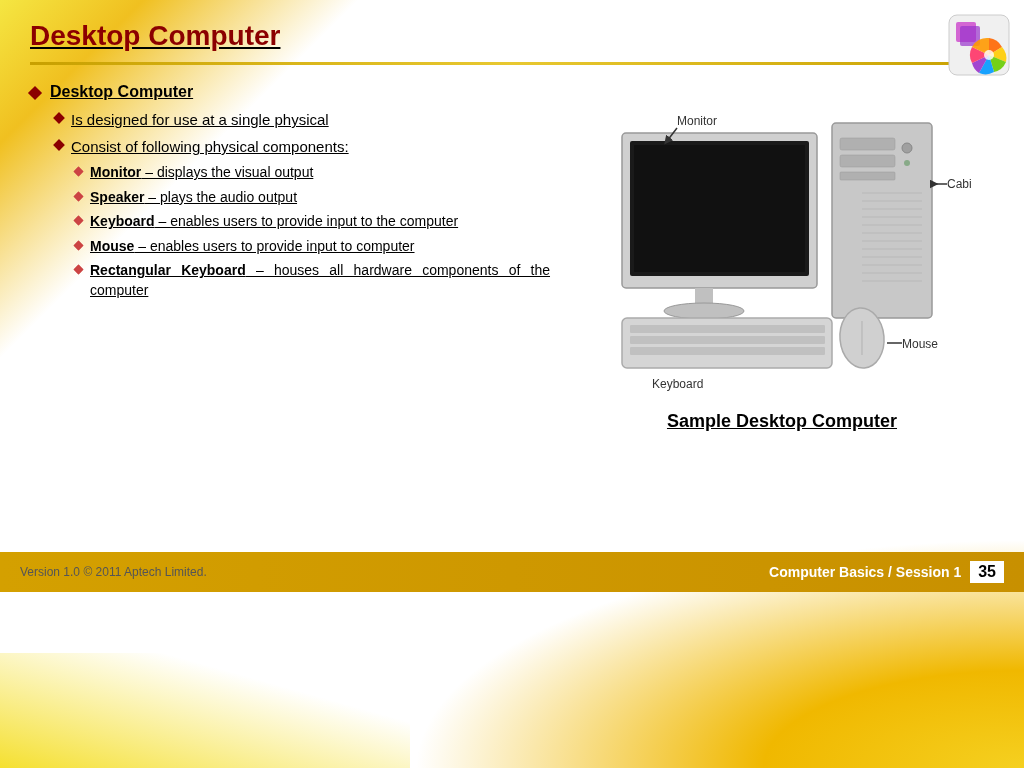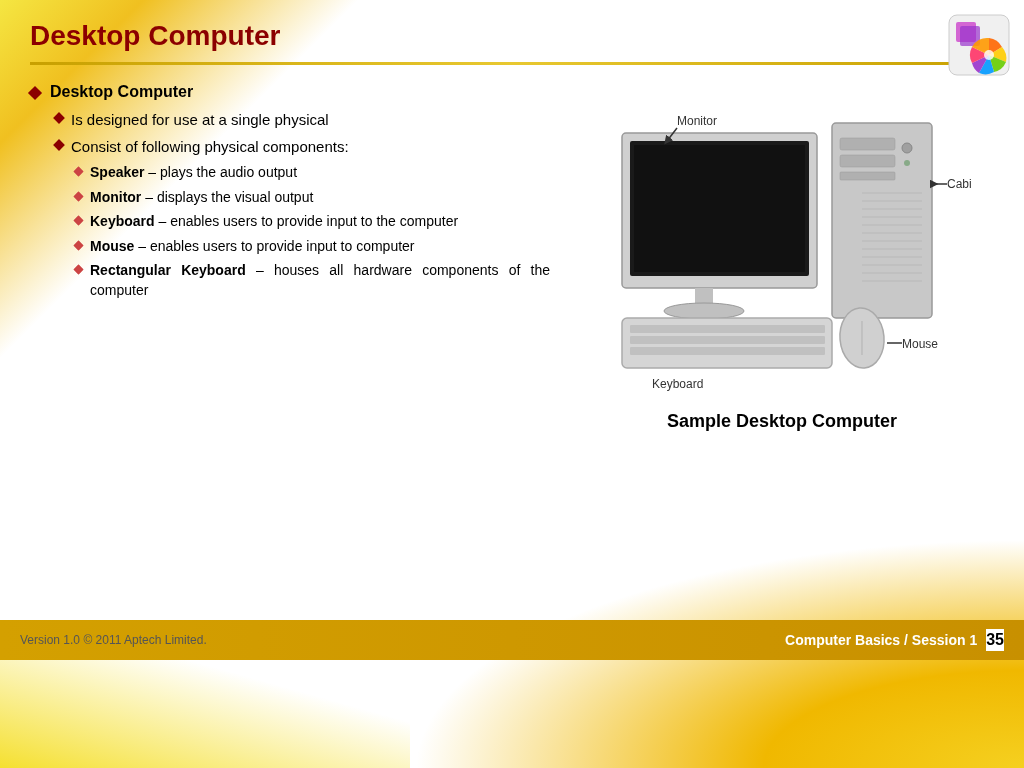--- a/index.html
+++ b/index.html
@@ -35,23 +35,24 @@
       bottom: 0; left: 0;
       width: 40%; height: 15%;
       background: linear-gradient(to top right, #f5e030 0%, transparent 70%);
       pointer-events: none;
       z-index: 0;
     }
 
     .slide {
       position: relative;
       width: 1024px;
-      height: 660px;
+      height: 592px;
       z-index: 1;
       padding: 20px 30px;
+      text-decoration: underline;
     }
 
     
     .header {
       display: flex;
       justify-content: space-between;
       align-items: center;
       margin-bottom: 10px;
     }
 
@@ -225,21 +226,21 @@
       color: #fff;
       font-size: 14px;
       font-weight: bold;
     }
 
     .page-number {
       background: #fff;
       color: #000;
       font-weight: bold;
       font-size: 16px;
-      padding: 2px 0;
+      padding: 2px 8px;
     }
   </style>
 </head>
 <body>
 
 <div class="bg-top-left"></div>
 <div class="bg-bottom-right"></div>
 <div class="bg-bottom-left"></div>
 
 <div class="slide">
@@ -289,28 +290,28 @@
         <div class="sub-bullet">
           <div class="diamond-small"></div>
           <span class="sub-bullet-text">Consist of following physical components:</span>
         </div>
 
         <div class="subsub-bullets">
 
           <div class="subsub-bullet">
             <div class="diamond-tiny"></div>
             <span class="subsub-bullet-text">
-              <strong>Speaker</strong><span> – plays the audio output</span>
+              <strong>Monitor</strong><span> – displays the visual output</span>
             </span>
           </div>
 
           <div class="subsub-bullet">
             <div class="diamond-tiny"></div>
             <span class="subsub-bullet-text">
-              <strong>Monitor</strong><span> – displays the visual output</span>
+              <strong>Speaker</strong><span> – plays the audio output</span>
             </span>
           </div>
 
           <div class="subsub-bullet">
             <div class="diamond-tiny"></div>
             <span class="subsub-bullet-text">
               <strong>Keyboard</strong><span> – enables users to provide input to the computer</span>
             </span>
           </div>
 

